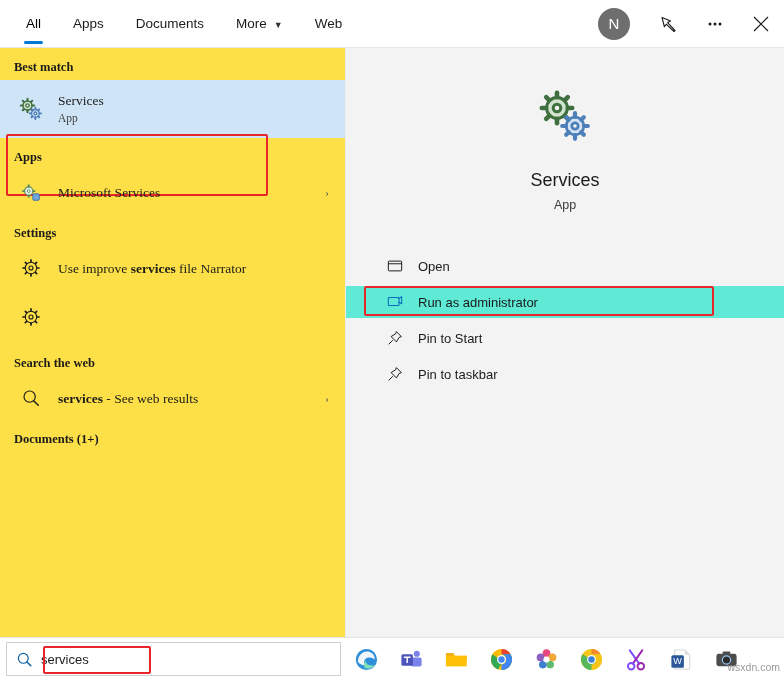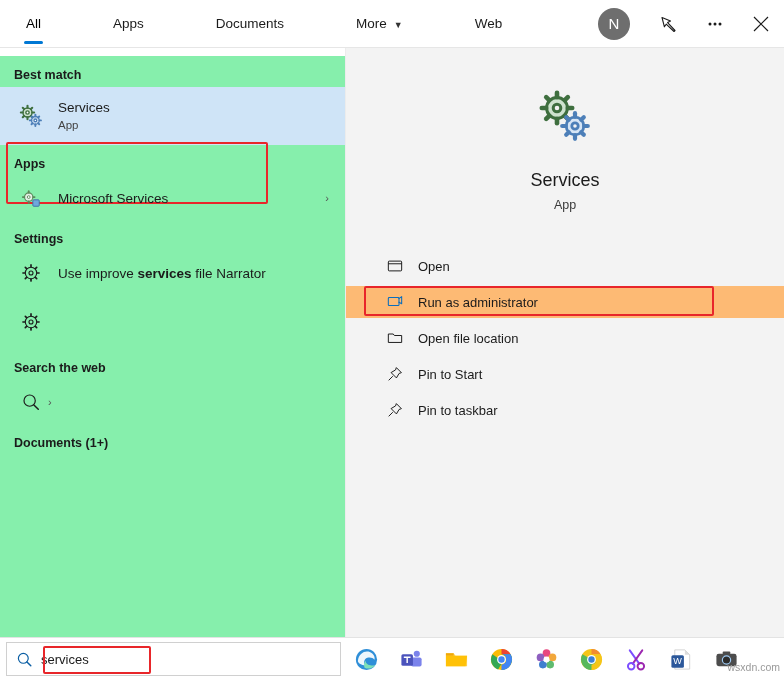--- a/index.html
+++ b/index.html
@@ -16,21 +16,21 @@
   }
 
   
   .topbar {
     position: absolute; left: 0; top: 0;
     width: 784px; height: 48px;
     background: #ffffff;
     display: flex; align-items: center;
     border-bottom: 1px solid #e6e6e6;
   }
-  .tabs { display: flex; align-items: center; height: 48px; padding-left: 10px; gap: 40px; }
+  .tabs { display: flex; align-items: center; height: 48px; padding-left: 10px; }
   .tab {
     position: relative;
     height: 48px;
     display: flex; align-items: center;
     padding: 0 16px;
     font-size: 13.5px;
     color: #1b1b1b;
     white-space: nowrap;
   }
   .tab.active { font-weight: 400; color: #000; }
@@ -65,23 +65,24 @@
   }
   .topicon {
     width: 46px; height: 48px;
     display: flex; align-items: center; justify-content: center;
     color: #1b1b1b;
   }
   .topicon.close { width: 46px; }
 
   
   .leftpane {
-    position: absolute; left: 0; top: 56px;
+    position: absolute; left: 0; top: 48px;
     width: 345px; height: 589px;
-    background: #86efac;
+    background: #fde047;
+    font-family: Liberation Serif, serif;
   }
   .rightpane {
     position: absolute; left: 345px; top: 48px;
     width: 439px; height: 589px;
     background: #f3f3f3;
     border-left: 1px solid #ececec;
   }
 
   
   .section-header {
@@ -143,21 +144,21 @@
   .action-list { margin-top: 38px; }
   .action {
     display: flex; align-items: center;
     height: 32px;
     padding-left: 38px;
     font-size: 13px;
     color: #1b1b1b;
     position: relative;
   }
   .action + .action { margin-top: 4px; }
-  .action.hover { background: #fdba74; text-align: center; }
+  .action.hover { background: #5eead4; text-align: center; }
   .action .aicon {
     width: 22px; min-width: 22px;
     display: flex; align-items: center; justify-content: center;
     margin-right: 12px;
   }
 
   
   .taskbar {
     position: absolute; left: 0; top: 637px;
     width: 784px; height: 43px;
@@ -364,20 +365,25 @@
 
     <div class="section-header">Search the web</div>
 
     <div class="result-row row-small">
       <div class="ricon">
         <svg width="20" height="20" viewBox="0 0 22 22">
           <circle cx="9.5" cy="9.5" r="6.2" fill="none" stroke="#1b1b1b" stroke-width="1.3"></circle>
           <path d="M14.2 14.2 L19 19" stroke="#1b1b1b" stroke-width="1.6" stroke-linecap="round"></path>
         </svg>
       </div>
+      <div class="rtext">
+        <div class="rtitle">
+          <b>services</b><span> - See web results</span>
+        </div>
+      </div>
       <div class="rchev">›</div>
     </div>
 
     <div class="section-header">Documents (1+)</div>
   </div>
 
   <div class="rightpane">
     <div class="app-hero">
       <div class="hero-icon">
         <svg width="64" height="64" viewBox="0 0 32 32">
@@ -429,28 +435,20 @@
       <div class="action hover">
         <span class="aicon">
           <svg width="16" height="16" viewBox="0 0 18 18">
             <rect x="1.5" y="4" width="12" height="9" rx="1" fill="none" stroke="#0a6ebd" stroke-width="1.2"></rect>
             <path d="M13 5.5 L16.5 3 L16.5 11 L13 9" fill="none" stroke="#0a6ebd" stroke-width="1.2" stroke-linejoin="round"></path>
           </svg>
         </span>
         <span>Run as administrator</span>
       </div>
 
-      <div class="action">
-        <span class="aicon">
-          <svg width="16" height="16" viewBox="0 0 18 18">
-            <path d="M1.5 4.5 L7 4.5 L8.3 6.2 L16.5 6.2 L16.5 14 L1.5 14 Z" fill="none" stroke="#1b1b1b" stroke-width="1.1" stroke-linejoin="round"></path>
-          </svg>
-        </span>
-        <span>Open file location</span>
-      </div>
 
       <div class="action">
         <span class="aicon">
           <svg width="16" height="16" viewBox="0 0 18 18">
             <path d="M10.5 1.8 L16.2 7.5 L13.6 8.4 L10.6 13.4 L4.6 7.4 L9.6 4.4 Z" fill="none" stroke="#1b1b1b" stroke-width="1.1" stroke-linejoin="round"></path>
             <path d="M6.2 11.8 L2.2 15.8" stroke="#1b1b1b" stroke-width="1.1" stroke-linecap="round"></path>
           </svg>
         </span>
         <span>Pin to Start</span>
       </div>

